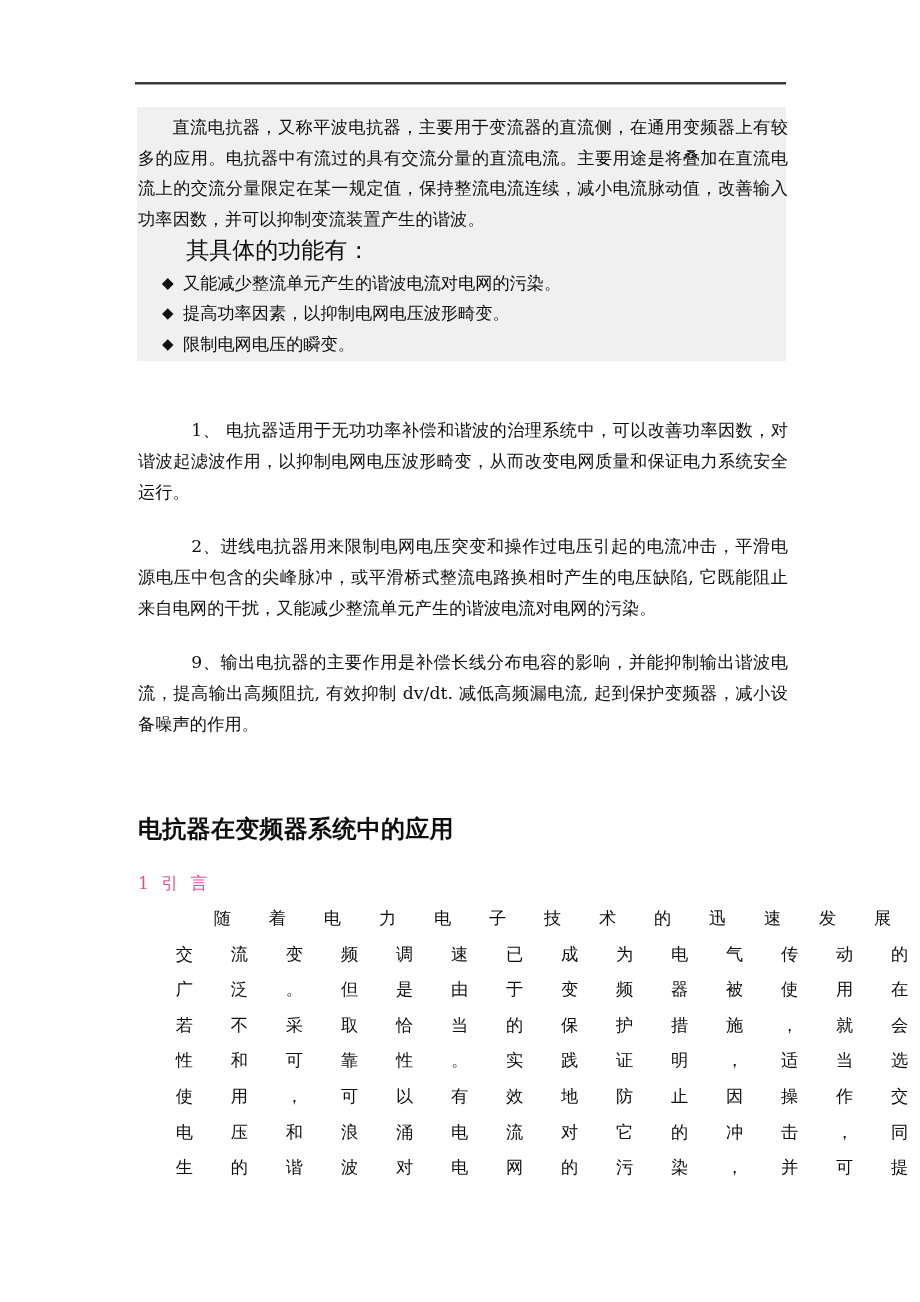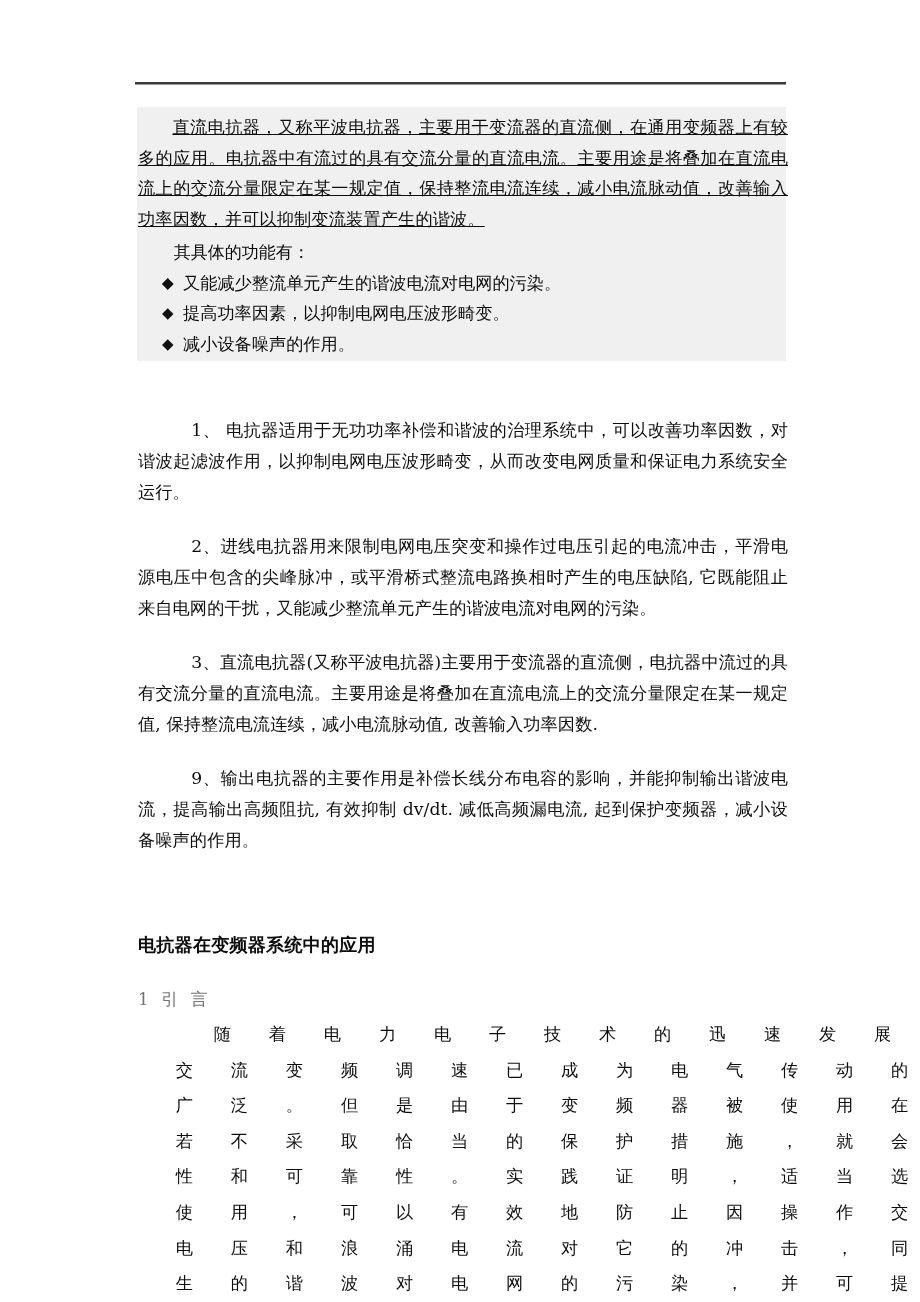--- a/index.html
+++ b/index.html
@@ -69,28 +69,28 @@
     font-size: 17.2px;
     line-height: 30.5px;
     text-align: justify;
     text-justify: inter-ideograph;
     letter-spacing: 0.15px;
   }
 
   .intro-para {
     text-indent: 2em;
     padding-top: 5px;
-    text-decoration: underline;
   }
 
   .sub-line {
-    font-size: 17px;
+    font-size: 23px;
     line-height: 30.5px;
     text-indent: 2.1em;
     padding-top: 3px;
+    font-family: Liberation Mono, monospace;
   }
 
   .bullet-list {
     margin: 0;
     padding: 0;
     list-style: none;
   }
   .bullet-line {
     font-size: 17.2px;
     line-height: 30.5px;
@@ -115,32 +115,32 @@
     text-indent: 3.1em;
     letter-spacing: 0.1px;
   }
   .gap-before-1 { margin-top: 56px; }
   .gap-before-n { margin-top: 23px; }
 
   
   .section-heading {
     font-family: "DejaVu Sans", "Liberation Sans", sans-serif;
     font-weight: bold;
-    font-size: 18px;
+    font-size: 24px;
     line-height: 26px;
     margin-top: 76px;
     letter-spacing: 0.3px;
   }
 
   .sub-heading {
     font-size: 17px;
     line-height: 26px;
     margin-top: 28px;
     letter-spacing: 3.5px;
-    color: #737373;
+    color: #ec4899;
   }
 
   
   .tracked-para {
     font-size: 17.2px;
     line-height: 35.6px;
     margin-top: 5px;
     text-align: justify;
     text-justify: inter-ideograph;
     text-indent: 2.2em;
@@ -177,29 +177,28 @@
       <li class="bullet-line">
         <span class="bullet-marker">◆</span>
         <span>又能减少整流单元产生的谐波电流对电网的污染。</span>
       </li>
       <li class="bullet-line">
         <span class="bullet-marker">◆</span>
         <span>提高功率因素，以抑制电网电压波形畸变。</span>
       </li>
       <li class="bullet-line">
         <span class="bullet-marker">◆</span>
-        <span>减小设备噪声的作用。</span>
+        <span>限制电网电压的瞬变。</span>
       </li>
     </ul>
 
     <p class="numbered gap-before-1">1、  电抗器适用于无功功率补偿和谐波的治理系统中，可以改善功率因数，对谐波起滤波作用，以抑制电网电压波形畸变，从而改变电网质量和保证电力系统安全运行。</p>
 
     <p class="numbered gap-before-n">2、进线电抗器用来限制电网电压突变和操作过电压引起的电流冲击，平滑电源电压中包含的尖峰脉冲，或平滑桥式整流电路换相时产生的电压缺陷, 它既能阻止来自电网的干扰，又能减少整流单元产生的谐波电流对电网的污染。</p>
 
-    <p class="numbered gap-before-n">3、直流电抗器(又称平波电抗器)主要用于变流器的直流侧，电抗器中流过的具有交流分量的直流电流。主要用途是将叠加在直流电流上的交流分量限定在某一规定值, 保持整流电流连续，减小电流脉动值, 改善输入功率因数.</p>
 
     <p class="numbered gap-before-n">9、输出电抗器的主要作用是补偿长线分布电容的影响，并能抑制输出谐波电流，提高输出高频阻抗, 有效抑制 dv/dt. 减低高频漏电流, 起到保护变频器，减小设备噪声的作用。</p>
 
     <h2 class="section-heading">电抗器在变频器系统中的应用</h2>
 
     <div class="sub-heading">1 引 言</div>
 
     <div class="tracked-para">
       <div class="tracked-line first">
           <span>随</span>

